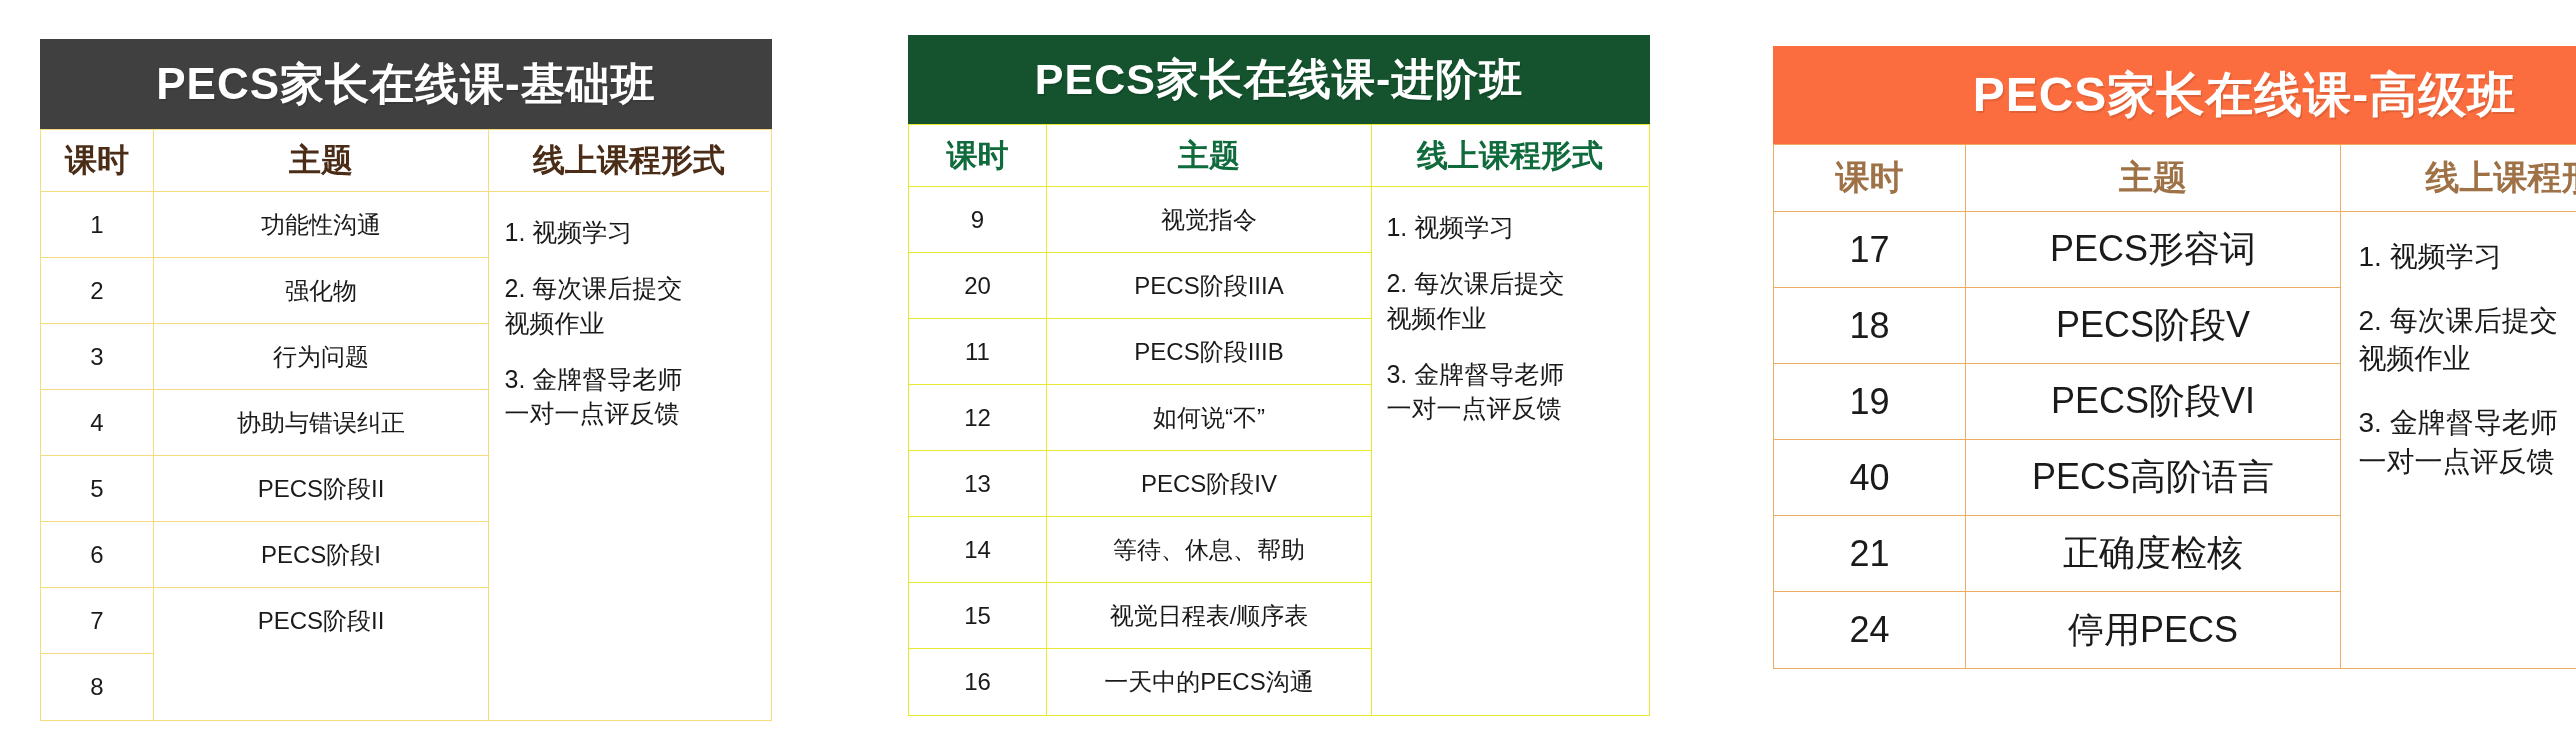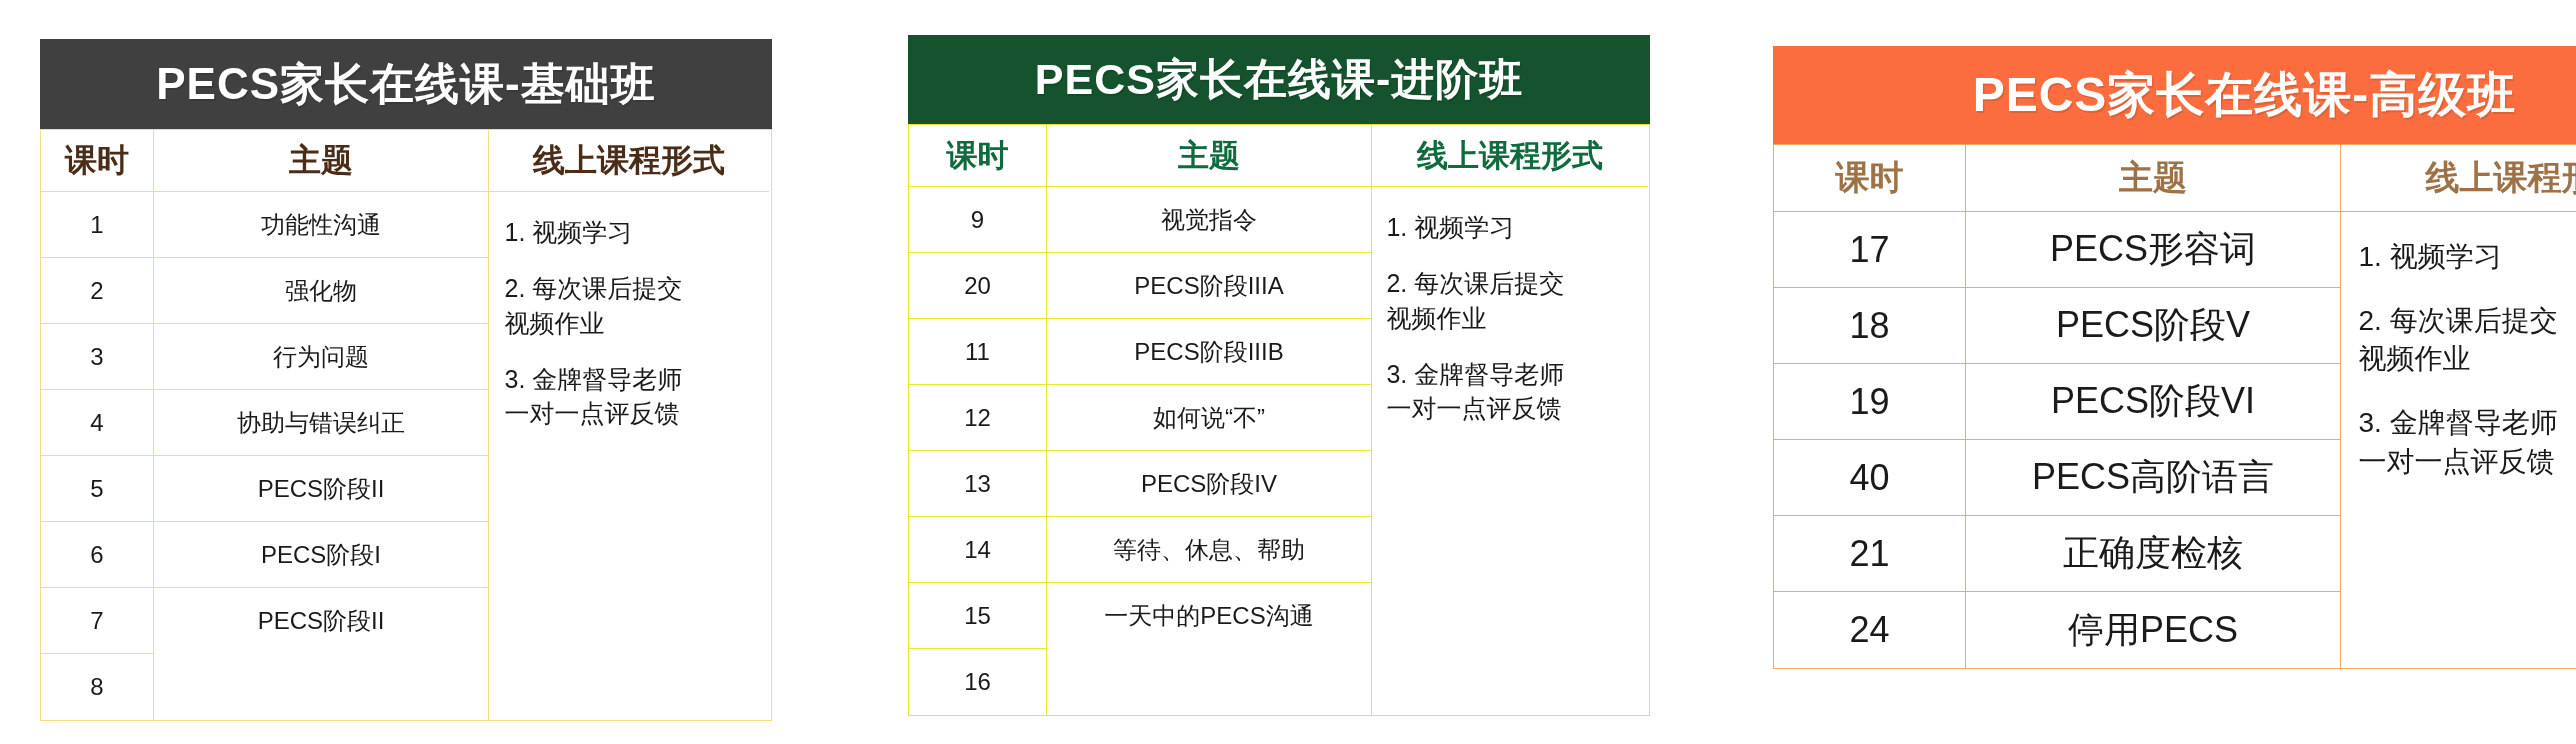--- a/index.html
+++ b/index.html
@@ -218,20 +218,21 @@
       </div>
 
       <div class="col c2">
         <div class="col-head">主题</div>
         <div class="cell">视觉指令</div>
         <div class="cell">PECS阶段IIIA</div>
         <div class="cell">PECS阶段IIIB</div>
         <div class="cell">如何说“不”</div>
         <div class="cell">PECS阶段IV</div>
         <div class="cell">等待、休息、帮助</div>
+        <div class="cell">视觉日程表/顺序表</div>
         <div class="cell">一天中的PECS沟通</div>
       </div>
 
       <div class="col c3">
         <div class="col-head">线上课程形式</div>
         <div class="format-cell">
           <div class="format-line">1. 视频学习</div>
           <div class="format-line">2. 每次课后提交
 视频作业</div>
           <div class="format-line">3. 金牌督导老师

